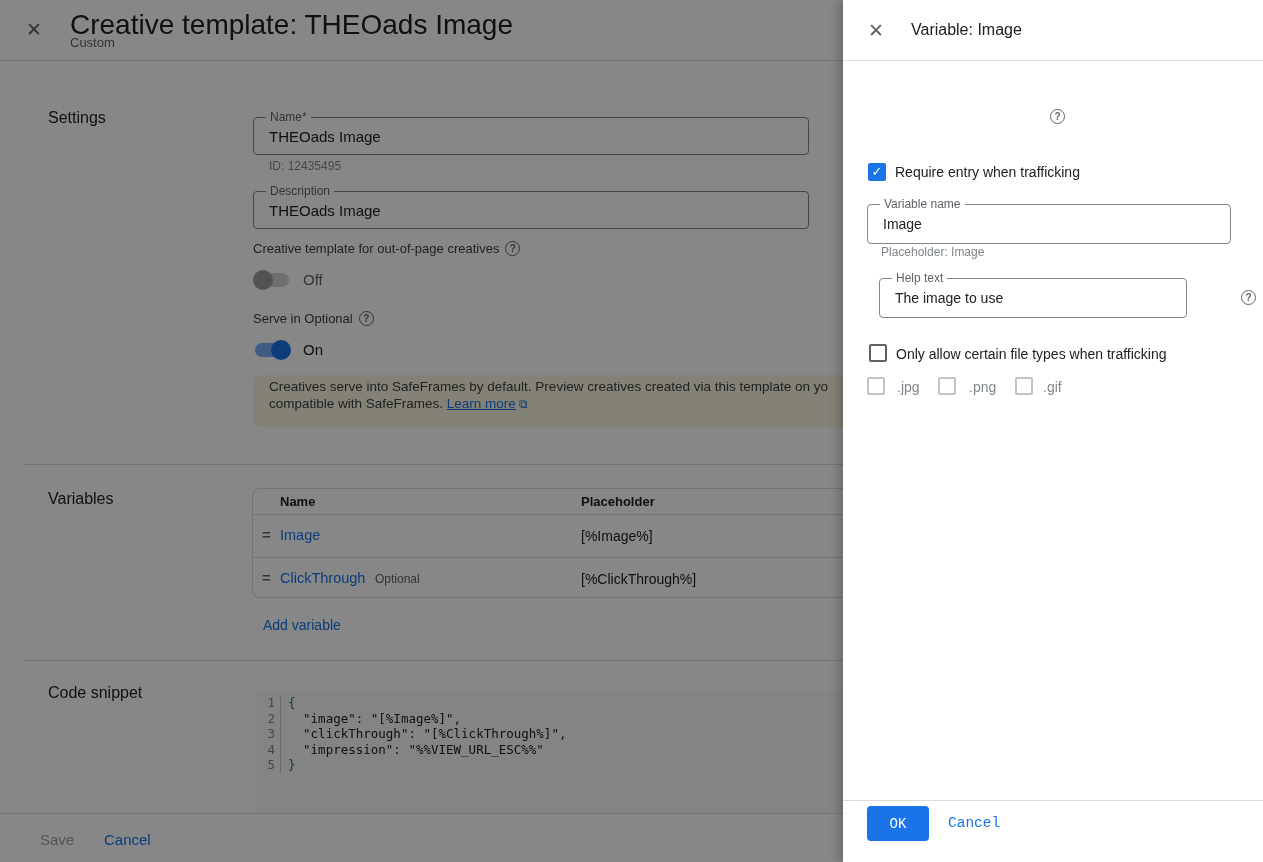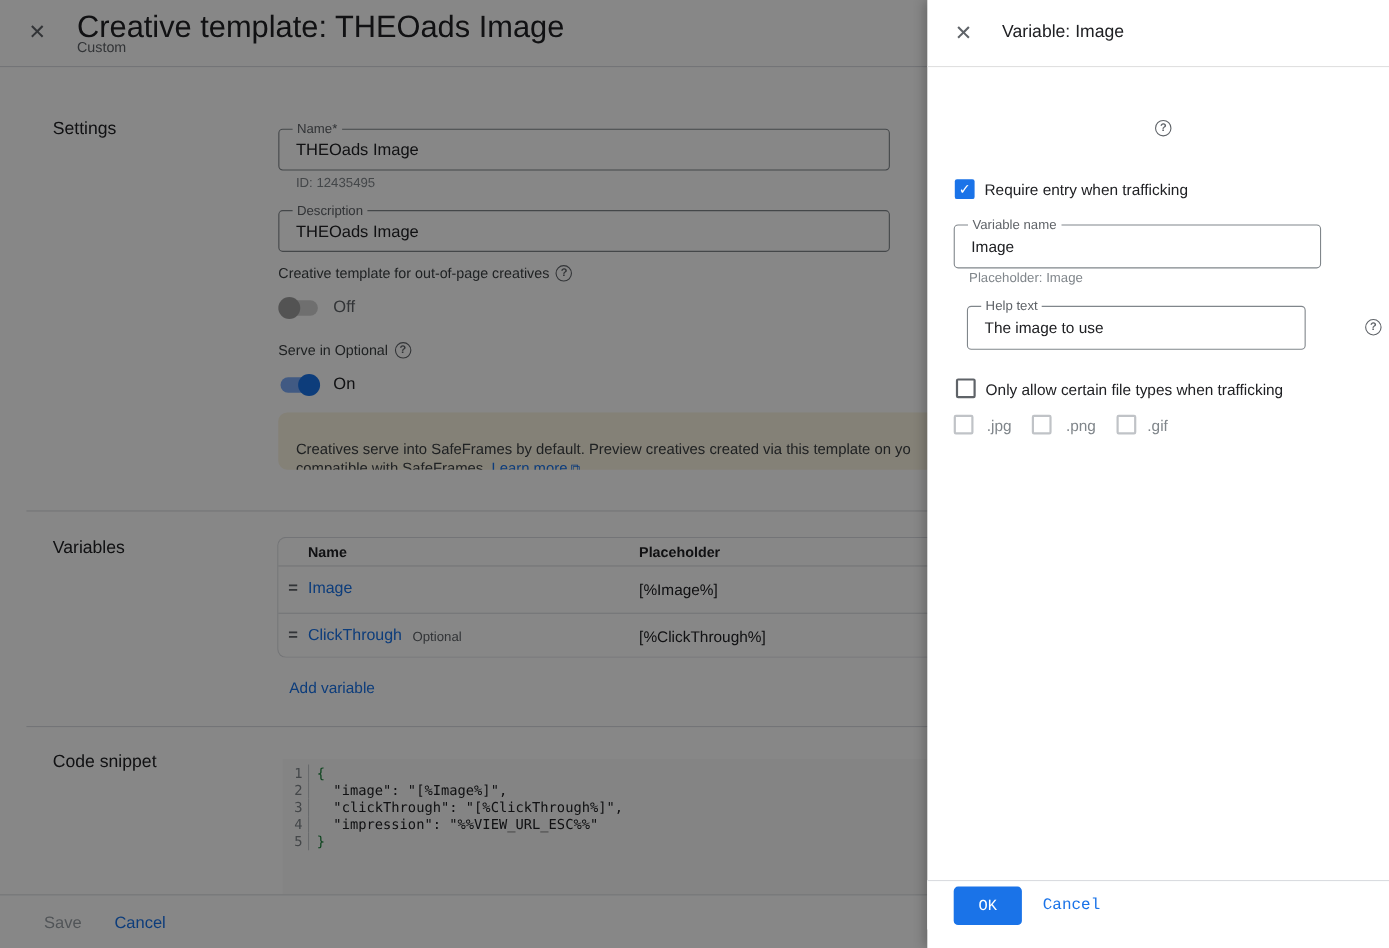--- a/index.html
+++ b/index.html
@@ -32,21 +32,21 @@
   .toggle { position:absolute; width:38px; height:20px; cursor:pointer; }
   .toggle .track { position:absolute; left:2px; top:3px; width:34px; height:14px; border-radius:7px; }
   .toggle .knob { position:absolute; top:0; width:20px; height:20px; border-radius:50%; }
   .toggle.off .track { background:#d2d2d2; }
   .toggle.off .knob { left:0; background:#9e9e9e; }
   .toggle.on .track { background:#7baaf7; }
   .toggle.on .knob { right:0; background:#1a73e8; }
   .toggle-state { position:absolute; font-size:15px; }
 
   .banner { position:absolute; left:253px; top:375px; width:600px; height:52px;
-    background:#faf3e0; border-radius:8px; padding:25px 16px; overflow:hidden; }
+    background:#faf3e0; border-radius:8px; padding:3px 16px; overflow:hidden; }
   .banner p { font-size:13.5px; line-height:17px; color:#3c4043; white-space:nowrap; }
   .banner a { color:#1a73e8; text-decoration:underline; cursor:pointer; }
   .ext-icon { font-size:12px; color:#1a73e8; text-decoration:none; display:inline-block; margin-left:3px; }
 
   .hdivider { position:absolute; left:24px; right:0; height:1px; background:#dadce0; }
 
   .vtable { position:absolute; left:252px; top:488px; width:612px; height:110px;
     border:1px solid #dadce0; border-radius:8px 0 0 8px; border-right:none; }
   .vtable .thead { position:relative; height:26px; border-bottom:1px solid #dadce0; }
   .vtable .th { position:absolute; top:5px; font-size:13px; font-weight:700; color:#202124; }
@@ -220,21 +220,21 @@
     <div class="panel-header">
       <span class="close-x">✕</span>
       <div class="panel-title">Variable: Image</div>
     </div>
 
     <span class="help-icon" style="position:absolute; left:207px; top:109px;">?</span>
 
     <span class="checkbox checked" style="left:25px; top:163px;">✓</span>
     <span class="cb-label" style="left:52px; top:164px;">Require entry when trafficking</span>
 
-    <div class="field" style="left:24px; top:204px; width:334px; height:40px;padding-left:16px;">
+    <div class="field" style="left:24px; top:204px; width:364px; height:40px;padding-left:16px;">
       <span class="float-label">Variable name</span>
       <input readonly="" style="font-size: 14px;" value="Image">
     </div>
     <div class="helper" style="left:38px; top:245px;">Placeholder: Image</div>
 
     <div class="field" style="left:36px; top:278px; width:308px; height:40px;">
       <span class="float-label">Help text</span>
       <input readonly="" style="font-size: 14px;" value="The image to use">
     </div>
     <span class="help-icon" style="position:absolute; left:398px; top:290px;">?</span>

